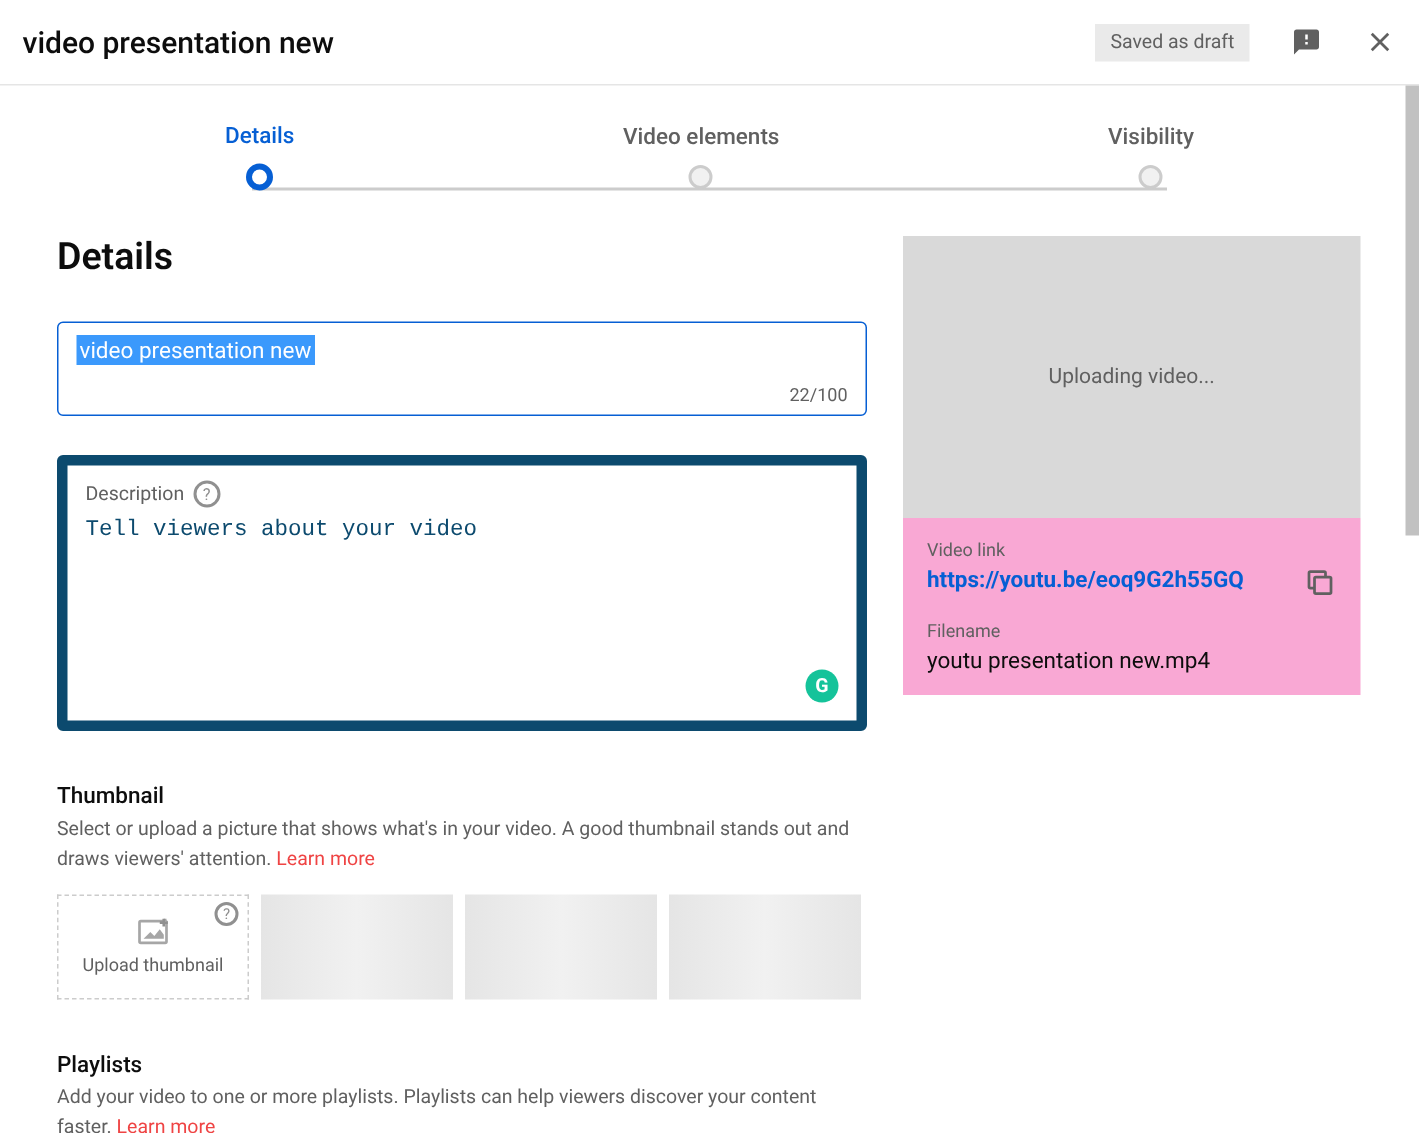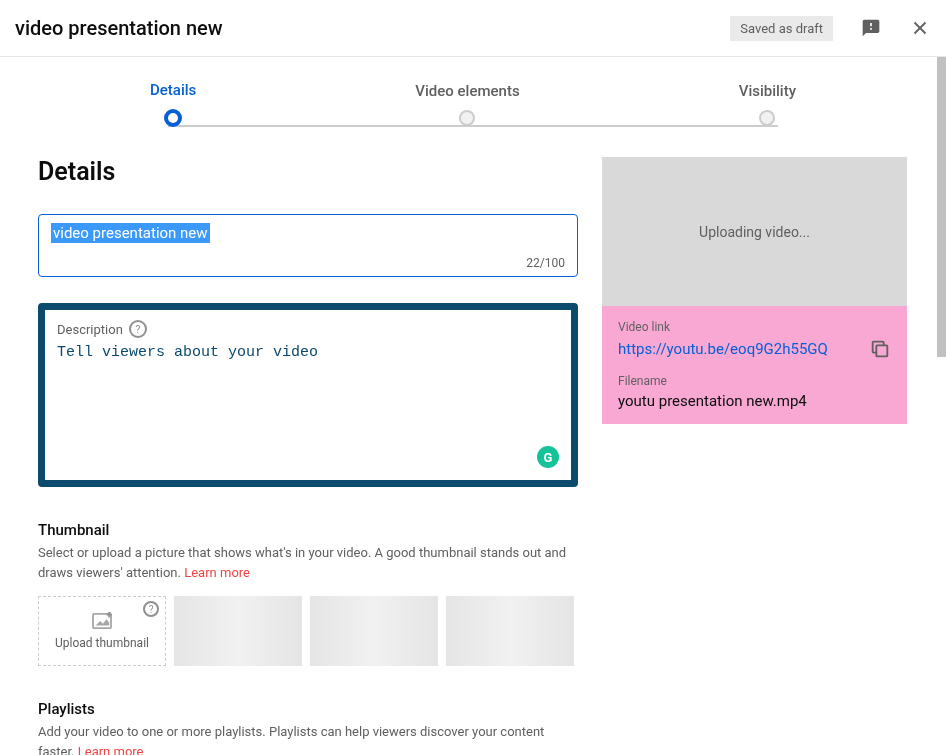--- a/index.html
+++ b/index.html
@@ -218,41 +218,41 @@
       height: 16px;
       font-size: 10px;
     }
     .thumb-placeholder {
       width: 128px;
       height: 70px;
       background: linear-gradient(90deg, #e5e5e5 0%, #f1f1f1 50%, #e5e5e5 100%);
     }
     .preview-box {
       background: #d9d9d9;
-      height: 149px;
+      height: 188px;
       display: flex;
       align-items: center;
       justify-content: center;
       color: #606060;
       font-size: 14px;
     }
     .info-box {
       background: #f9a8d4;
       padding: 14px 16px;
     }
     .info-label {
       font-size: 12px;
       color: #606060;
       margin-bottom: 4px;
     }
     .info-link {
       display: flex;
       justify-content: space-between;
-      align-items: center;
       margin-bottom: 14px;
+      font-weight: bold;
     }
     .video-link {
       color: #065fd4;
       font-size: 15px;
       cursor: pointer;
     }
     .copy-icon {
       width: 22px;
       height: 22px;
       stroke: #606060;

